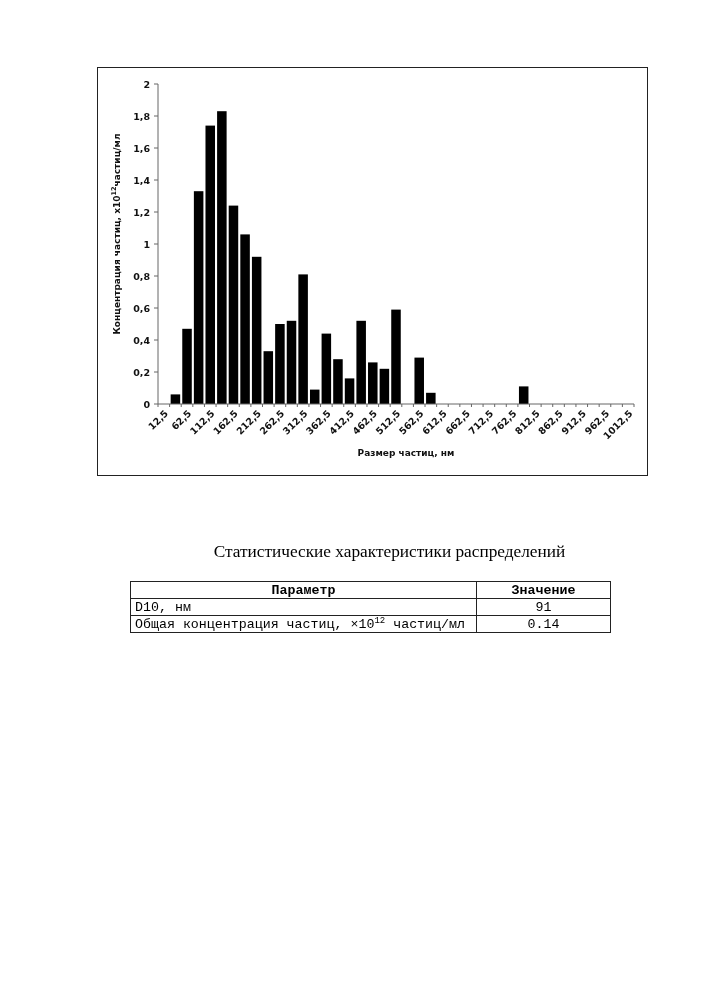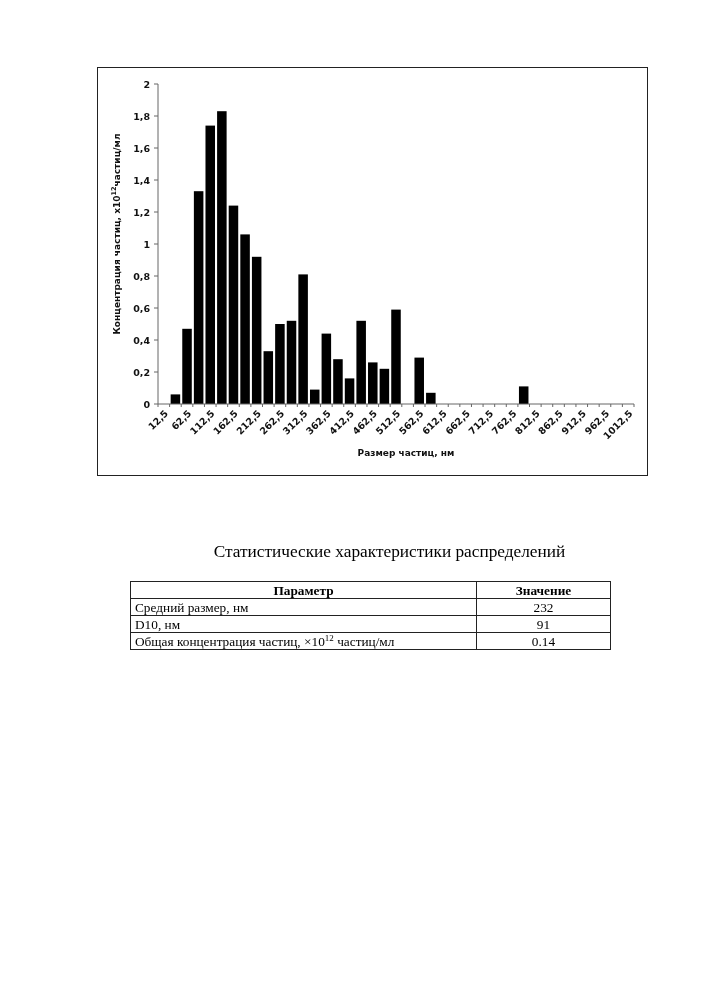--- a/index.html
+++ b/index.html
@@ -17,21 +17,21 @@
   }
   .table-title {
     position: absolute; left: 0; width: 707px; top: 542px; text-align: center;
     font-family: "Liberation Serif", serif; font-size: 17.3px; padding-left: 36px;
   }
   table.stats {
     position: absolute; left: 130px; top: 581px; width: 481px;
     border-collapse: collapse; font-family: "Liberation Serif", serif; font-size: 13.3px;
   }
   table.stats td, table.stats th {
-    border: 1px solid #222; padding: 0 4px; height: 16px; line-height: 15px;
+    border: 1px solid #222; padding: 0 4px; height: 16px; line-height: 15px; font-family: Liberation Mono, monospace;
   }
   table.stats th { font-weight: bold; text-align: center; }
   table.stats td.val { text-align: center; width: 125px; }
   table.stats th.val { width: 125px; }
   sup { font-size: 9px; line-height: 0; }
 </style>
 </head>
 <body>
 
 <div id="chart-frame">
@@ -164,24 +164,20 @@
 
 <table class="stats">
   <thead>
     <tr>
       <th>Параметр</th>
       <th class="val">Значение</th>
     </tr>
   </thead>
   <tbody>
     <tr>
-      <td>Средний размер, нм</td>
-      <td class="val">232</td>
-    </tr>
-    <tr>
       <td>D10, нм</td>
       <td class="val">91</td>
     </tr>
     <tr>
       <td><span>Общая концентрация частиц, ×10</span><sup>12</sup><span> частиц/мл</span></td>
       <td class="val">0.14</td>
     </tr>
   </tbody>
 </table>
 

